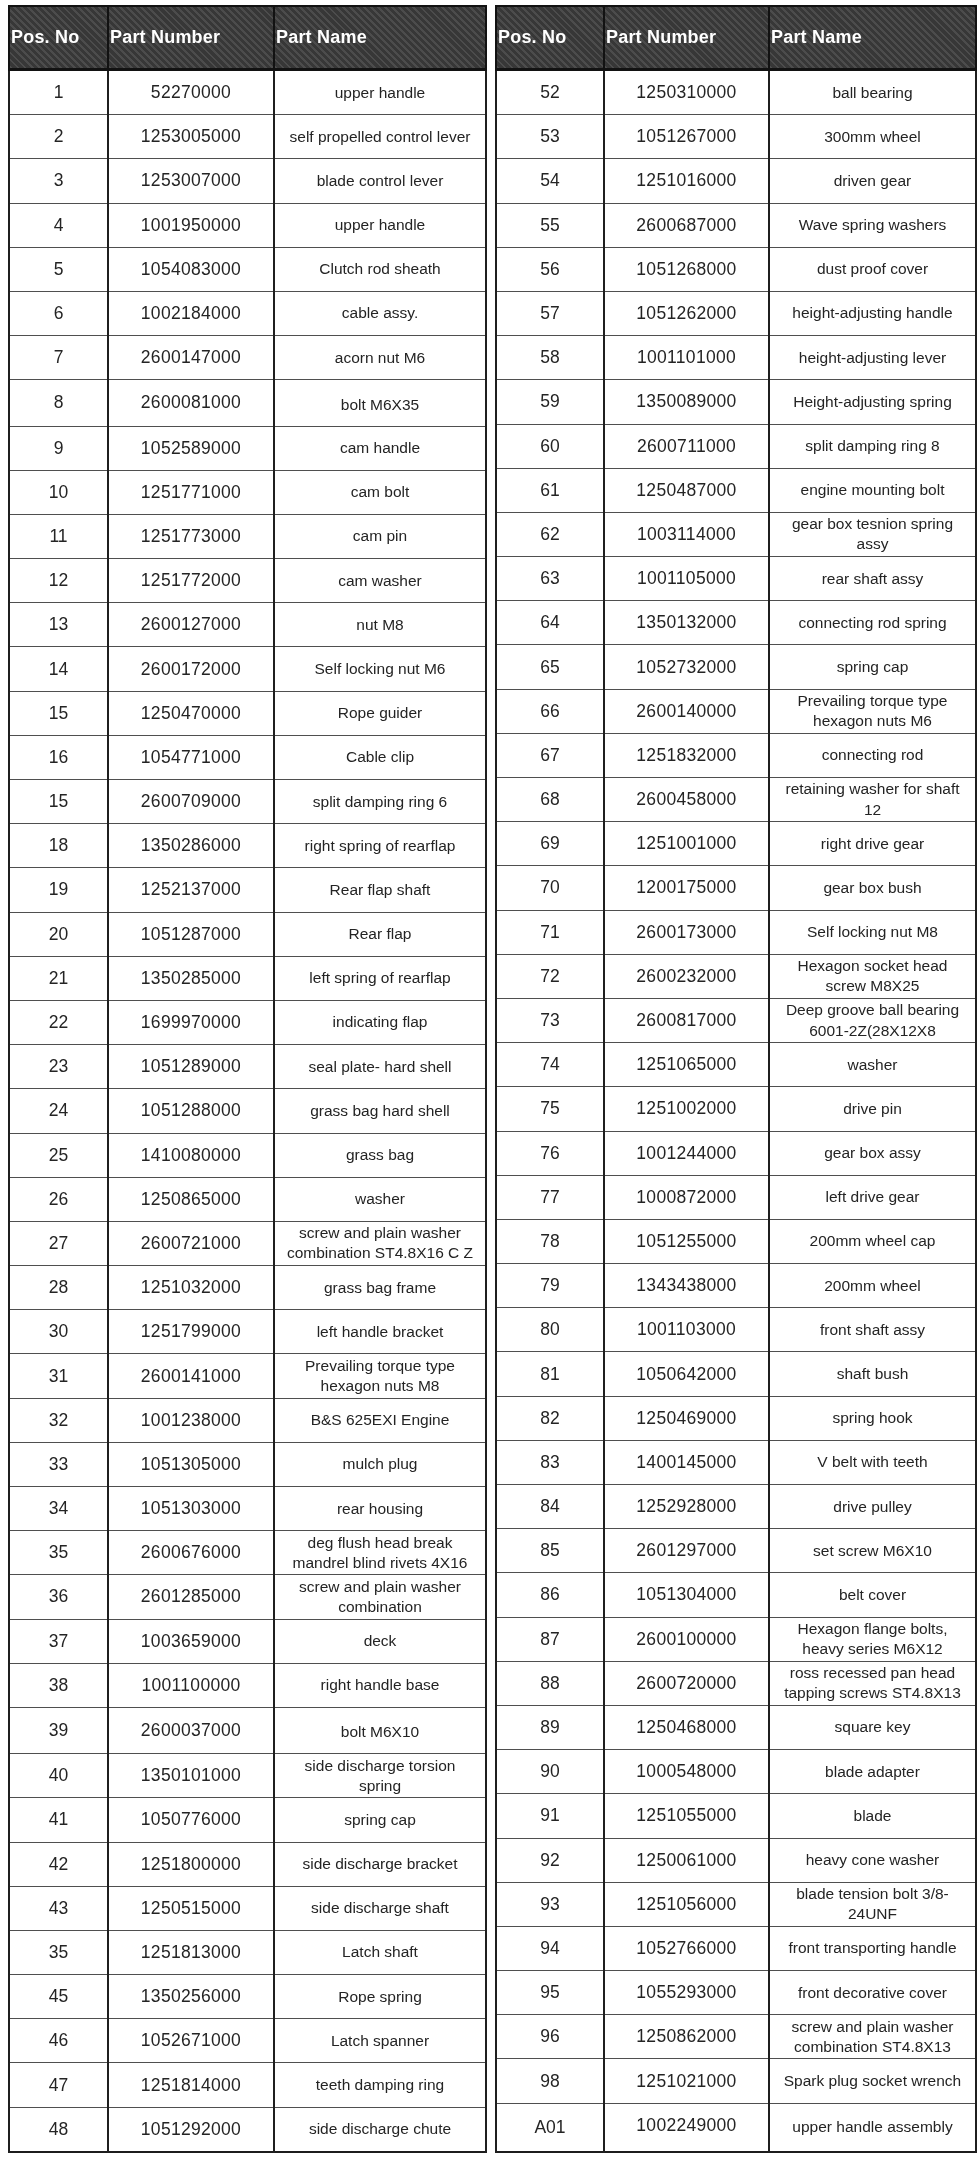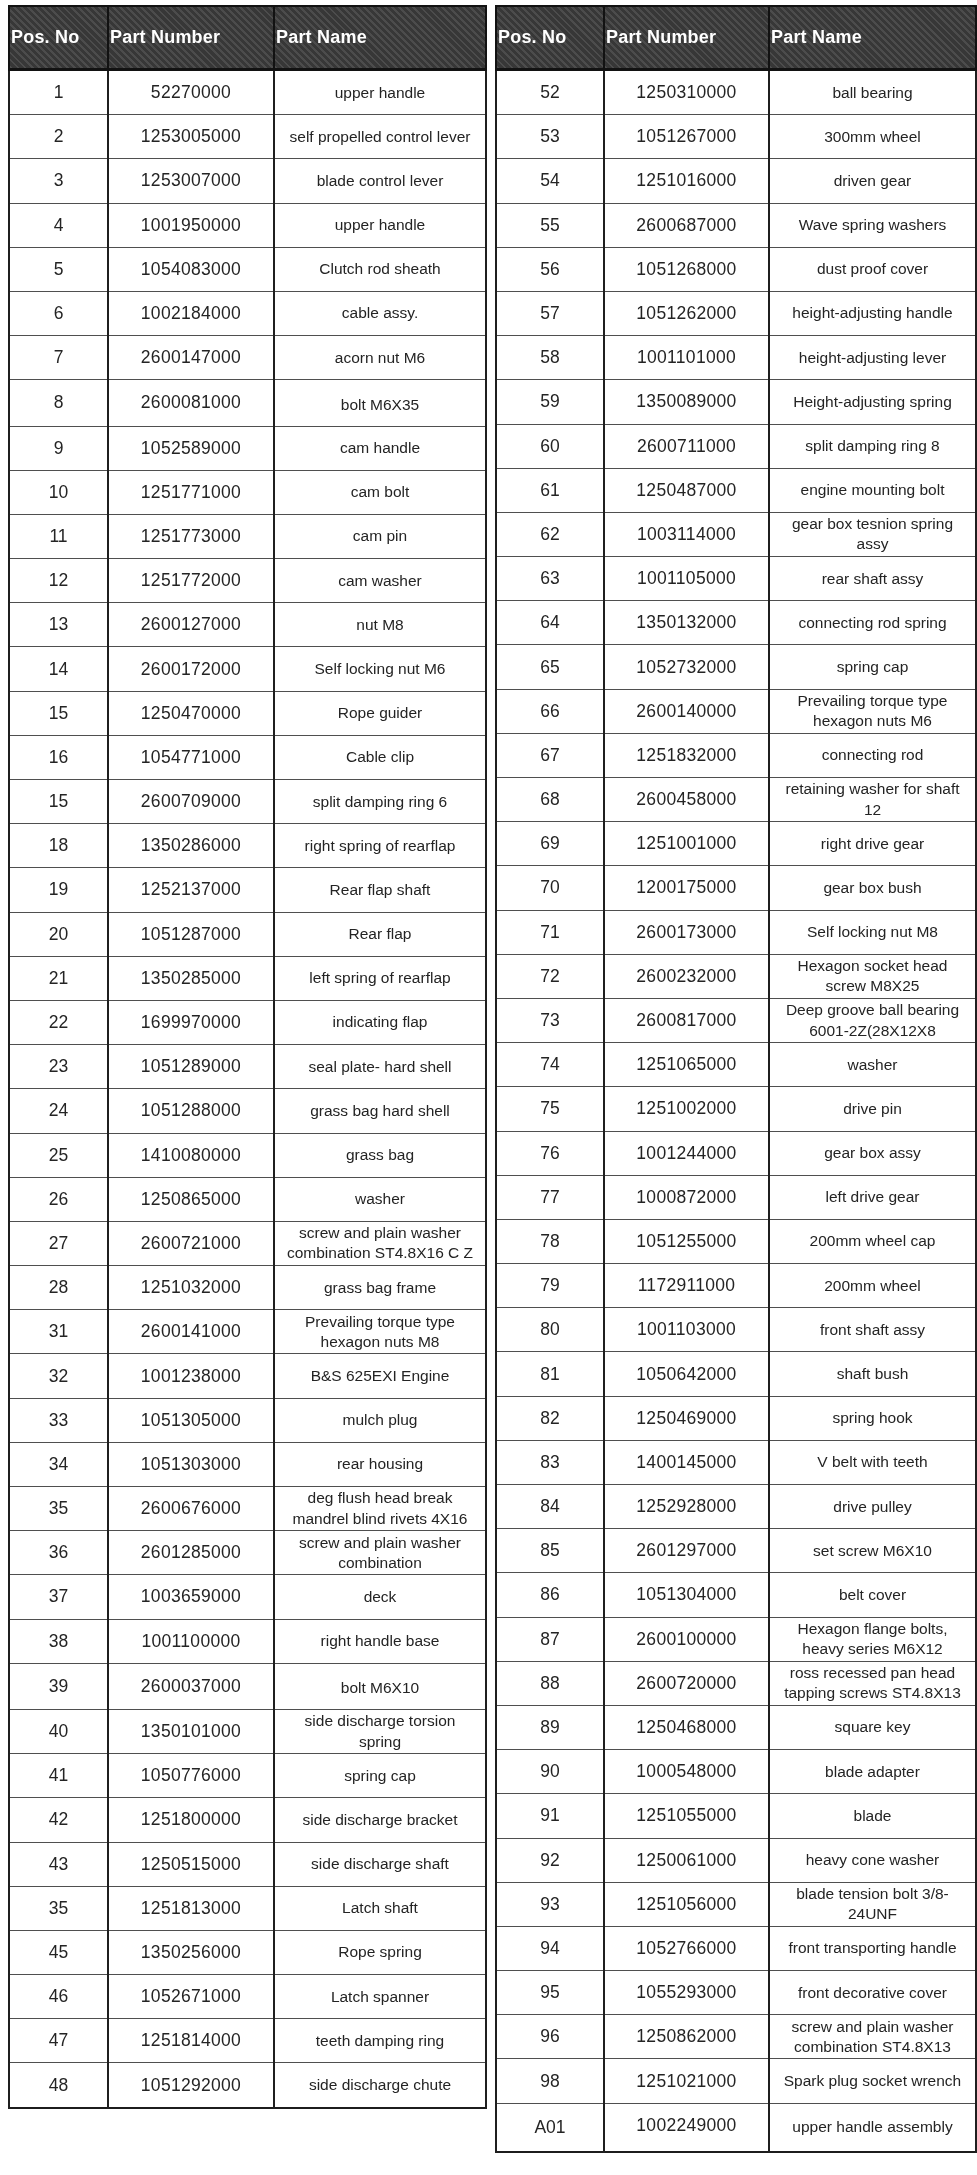--- a/index.html
+++ b/index.html
@@ -212,20 +212,25 @@
           <td class="number">2600721000</td>
           <td class="name">screw and plain washer
 combination ST4.8X16 C Z</td>
         </tr>
         <tr>
           <td class="pos">28</td>
           <td class="number">1251032000</td>
           <td class="name">grass bag frame</td>
         </tr>
         <tr>
+          <td class="pos">30</td>
+          <td class="number">1251799000</td>
+          <td class="name">left handle bracket</td>
+        </tr>
+        <tr>
           <td class="pos">31</td>
           <td class="number">2600141000</td>
           <td class="name">Prevailing torque type
 hexagon nuts M8</td>
         </tr>
         <tr>
           <td class="pos">32</td>
           <td class="number">1001238000</td>
           <td class="name">B&amp;S 625EXI Engine</td>
         </tr>
@@ -464,21 +469,21 @@
           <td class="number">1000872000</td>
           <td class="name">left drive gear</td>
         </tr>
         <tr>
           <td class="pos">78</td>
           <td class="number">1051255000</td>
           <td class="name">200mm wheel cap</td>
         </tr>
         <tr>
           <td class="pos">79</td>
-          <td class="number">1172911000</td>
+          <td class="number">1343438000</td>
           <td class="name">200mm wheel</td>
         </tr>
         <tr>
           <td class="pos">80</td>
           <td class="number">1001103000</td>
           <td class="name">front shaft assy</td>
         </tr>
         <tr>
           <td class="pos">81</td>
           <td class="number">1050642000</td>

